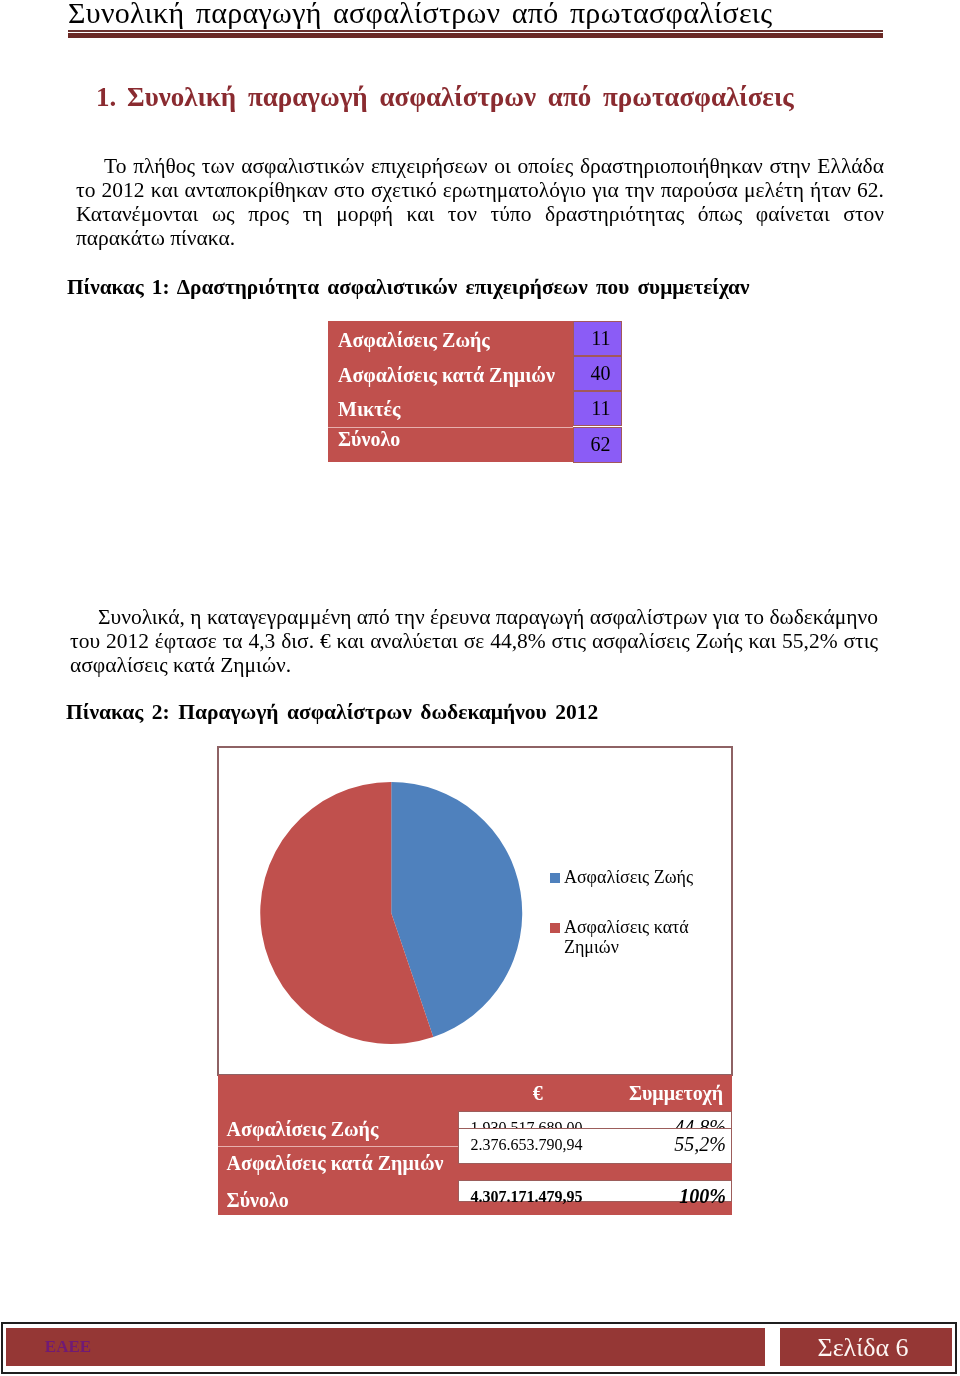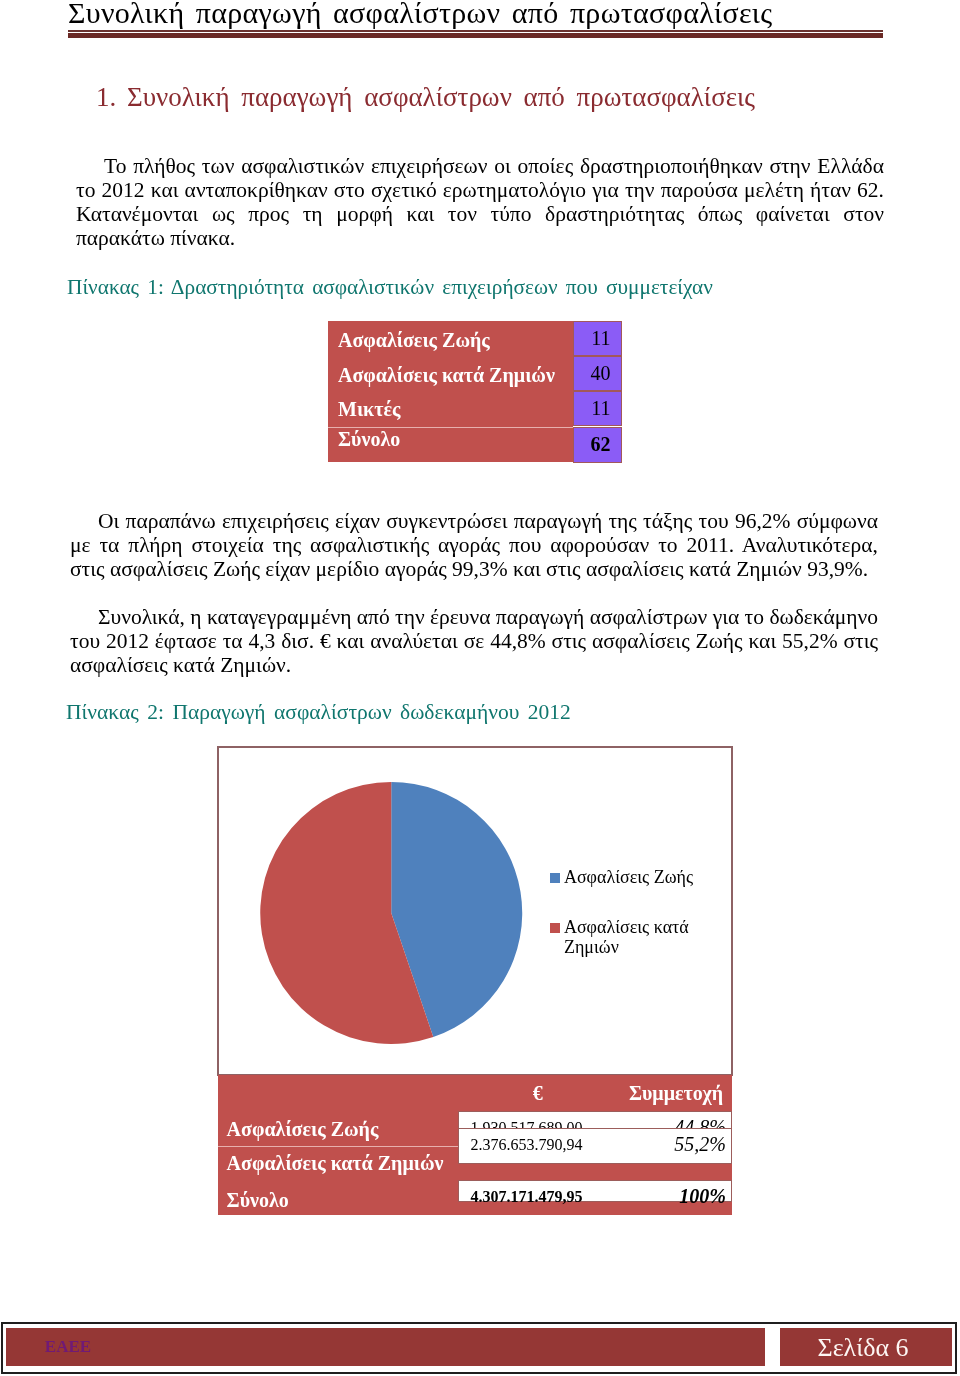--- a/index.html
+++ b/index.html
@@ -11,48 +11,48 @@
   
   .doc-header{position:absolute;left:68px;top:-2px;width:814px;}
   .doc-header-title{font-size:30px;line-height:30px;color:#000;white-space:nowrap;
        word-spacing:3.5px;letter-spacing:0.31px;}
   .doc-header-rule{position:absolute;left:68px;top:30.4px;width:815px;height:9px;}
   .doc-header-rule .r1{position:absolute;left:0;top:0;width:100%;height:1.2px;background:#6b3330;}
   .doc-header-rule .r2{position:absolute;left:0;top:2.7px;width:100%;height:4.6px;background:#6a2925;}
 
   
   .sec-heading{position:absolute;left:96px;top:83px;width:790px;
-       font-size:27px;line-height:28px;font-weight:normal;color:#8a2b30;word-spacing:5.0px;
+       font-size:27px;line-height:28px;font-weight:bold;color:#8a2b30;word-spacing:5.0px;
        white-space:nowrap;}
   .sec-heading .num{display:inline-block;width:31px;}
 
   
   .para{position:absolute;text-align:justify;font-size:21.5px;line-height:24.3px;
         color:#000;text-indent:28px;}
   #p1{left:76px;top:132px;width:808px;}
   #p2{left:70px;top:487px;width:808px;}
   #p3{left:70px;top:583px;width:808px;}
 
   
-  .tbl-caption{position:absolute;font-size:21px;line-height:24px;font-weight:normal;
-       color:#0f766e;white-space:nowrap;word-spacing:4.3px;}
+  .tbl-caption{position:absolute;font-size:21px;line-height:24px;font-weight:bold;
+       color:#000000;white-space:nowrap;word-spacing:4.3px;}
   #cap1{left:67px;top:275px;font-size:21.3px;word-spacing:2.9px;}
   #cap2{left:66px;top:699.5px;font-size:21.5px;word-spacing:3.1px;}
 
   
   .t1-wrap{position:absolute;left:328px;top:321px;width:294px;height:141px;}
   .t1-bg{position:absolute;left:0;top:0;width:245px;height:141px;background:#C0504D;}
   .t1-sep{position:absolute;left:0;top:106.3px;width:245px;height:1.2px;background:#e7b0ae;}
   .t1-lab{position:absolute;left:10px;font-size:20px;line-height:20px;font-weight:bold;
        color:#ffffff;white-space:nowrap;}
   .t1-cell{position:absolute;left:244.7px;width:49.3px;box-sizing:border-box;
        background:#8b5cf6;border:1.9px solid #a2585a;}
   .t1-val{position:absolute;right:10.5px;font-size:20px;line-height:20px;color:#000;
        text-align:right;white-space:nowrap;}
-  .t1-val.b{font-weight:bold;text-align:right;}
+  .t1-val.b{font-weight:normal;text-align:right;}
 
   
   .chartbox{position:absolute;left:217px;top:746px;width:516px;height:330px;
        box-sizing:border-box;border:2px solid #8e6264;background:#ffffff;}
   .pie{position:absolute;left:40.2px;top:33.2px;width:264.5px;height:264.0px;}
   .legend{position:absolute;left:330.6px;top:120.4px;width:180px;}
   .legend-item{position:relative;height:19.3px;margin-bottom:30.8px;}
   .legend-swatch{position:absolute;left:0;top:4.5px;width:10.2px;height:10.2px;}
   .legend-label{display:block;margin-left:14.3px;font-size:18px;line-height:19.3px;color:#000;}
 
@@ -120,21 +120,20 @@
       <div class="t1-val" style="top:6.2px">40</div>
     </div>
     <div class="t1-cell" style="top:69.6px;height:35.7px">
       <div class="t1-val" style="top:6.2px">11</div>
     </div>
     <div class="t1-cell" style="top:105.9px;height:35.7px">
       <div class="t1-val b" style="top:6.2px">62</div>
     </div>
   </div>
 
-  <p class="para" id="p2">Οι παραπάνω επιχειρήσεις είχαν συγκεντρώσει παραγωγή της τάξης του 96,2% σύμφωνα με τα πλήρη στοιχεία της ασφαλιστικής αγοράς που αφορούσαν το 2011. Αναλυτικότερα, στις ασφαλίσεις Ζωής είχαν μερίδιο αγοράς 99,3% και στις ασφαλίσεις κατά Ζημιών 93,9%.</p>
   <p class="para" id="p3">Συνολικά, η καταγεγραμμένη από την έρευνα παραγωγή ασφαλίστρων για το δωδεκάμηνο του 2012 έφτασε τα 4,3 δισ. € και αναλύεται σε 44,8% στις ασφαλίσεις Ζωής και 55,2% στις ασφαλίσεις κατά Ζημιών.</p>
 
   <div class="tbl-caption" id="cap2">Πίνακας 2: Παραγωγή ασφαλίστρων δωδεκαμήνου 2012</div>
 
   <div class="chartbox">
     <svg class="pie" viewBox="0 0 262 262">
       <path id="slice-life" d="M 131 131 L 131.00 1.00 A 130 130 0 0 1 172.72 254.12 Z" style="fill: rgb(79, 129, 189);"></path>
       <path id="slice-damage" d="M 131 131 L 172.72 254.12 A 130 130 0 1 1 131.00 1.00 Z" style="fill: rgb(192, 80, 77);"></path>
     </svg>
     <div class="legend">

